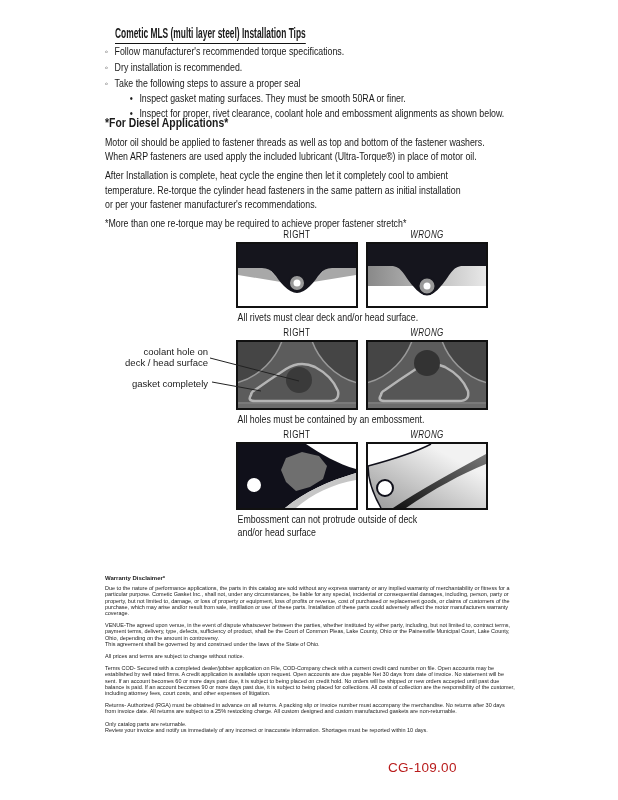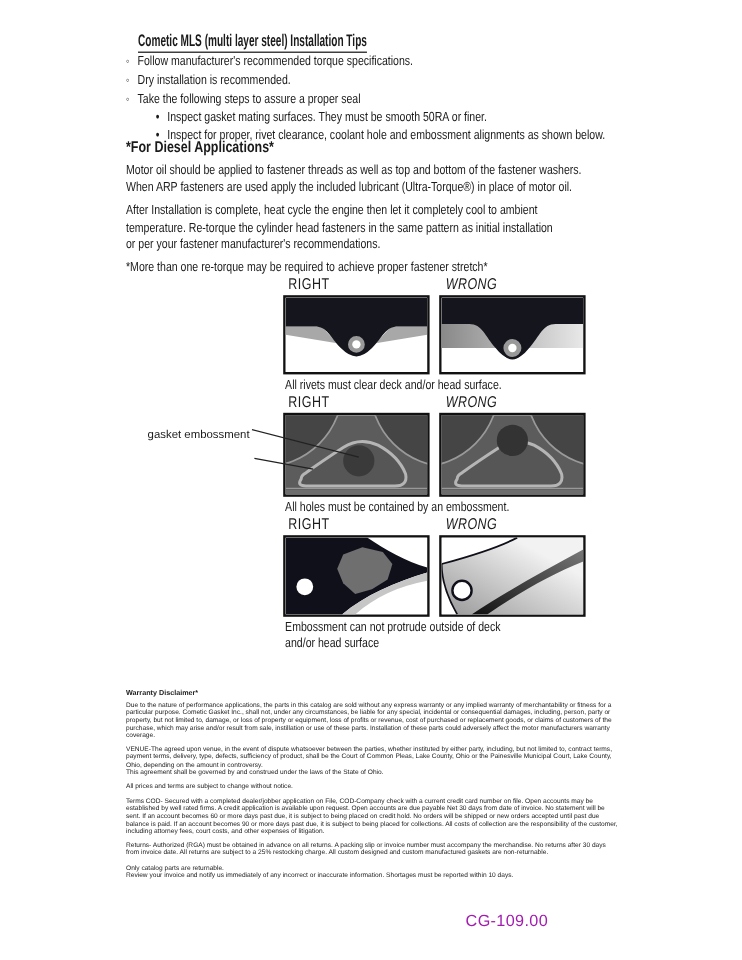--- a/index.html
+++ b/index.html
@@ -30,21 +30,21 @@
   
   .diesel { left:105px; top:115px; width:530px; transform:scaleX(0.80); transform-origin:0 0; }
   .diesel h2 { margin:0 0 5px 0; font-size:13px; font-weight:bold; }
   .diesel .para { margin:0 0 5px 0; font-size:11px; line-height:14.2px; }
   .diesel .para div { white-space:nowrap; }
   .diesel .note { font-size:11px; line-height:14.2px; white-space:nowrap; }
 
   
   .dset { left:236px; width:252px; }
   .dlabels { display:flex; margin-bottom:2px; }
-  .dlabels .dl { width:122px; font-size:13px; letter-spacing:0.5px; }
+  .dlabels .dl { width:122px; text-align:center; font-size:10px; letter-spacing:0.5px; }
   .dlabels .dl + .dl { margin-left:8px;font-style:italic; }
   .dlabels .dl span { display:inline-block; transform:scaleX(0.80); }
   .dboxes { display:flex; }
   .dbox { width:122px; border:2px solid #111; background:#fff; box-sizing:border-box; font-size:0; }
   .dbox + .dbox { margin-left:8px; }
   .dbox svg { display:block; width:100%; height:100%; }
   .h66 { height:66px; } .h70 { height:70px; } .h68 { height:68px; }
   .dcaption { margin-top:3px; padding-left:2px; font-size:11px; line-height:12.5px;
               transform:scaleX(0.80); transform-origin:0 0; white-space:nowrap; }
   .dcaption div { white-space:nowrap; }
@@ -54,21 +54,21 @@
            font-size:9.5px; line-height:10.5px; }
   .annot .a2 { margin-top:11px; }
   .leader-svg { left:209px; top:352px; }
 
   
   .warranty { left:105px; top:575px; width:410px; font-size:5.5px; line-height:6.2px; color:#222; }
   .warranty .whead { font-weight:bold; font-size:6px; margin-bottom:4px; }
   .warranty p { margin:0 0 6px 0; }
 
   
-  .pagenum { left:388px; top:760px; font-size:13.5px; letter-spacing:0.3px; color:#a21caf; }
+  .pagenum { left:388px; top:760px; font-size:13.5px; letter-spacing:0.3px; color:#b91c1c; }
 </style>
 </head>
 <body>
 
 <div class="abs doc-title">Cometic MLS (multi layer steel) Installation Tips</div>
 
 <div class="abs tips">
   <div class="bullet b1">
       <span class="marker"></span>
       <span>Follow manufacturer's recommended torque specifications.</span>
@@ -166,21 +166,25 @@
         <circle cx="59" cy="21" r="13" fill="#333333"></circle>
         <line x1="0" y1="61" x2="118" y2="61" stroke="#989898" stroke-width="1"></line>
         <rect x="0" y="62" width="118" height="4" fill="#6d6d6d"></rect>
       </svg>
     </div>
   </div>
   <div class="dcaption">All holes must be contained by an embossment.</div>
 </div>
 
 <div class="abs annot">
-  <div class="a2">gasket embossment</div>
+  <div class="a1">
+    <div>coolant hole on</div>
+    <div>deck / head surface</div>
+  </div>
+  <div class="a2">gasket completely</div>
 </div>
 <svg class="abs leader-svg" width="94" height="42">
   <line x1="1" y1="6" x2="90" y2="29" stroke="#222222" stroke-width="1"></line>
   <line x1="3" y1="30" x2="52" y2="39" stroke="#222222" stroke-width="1"></line>
 </svg>
 
 <div class="abs dset" style="top:429px;">
   <div class="dlabels">
     <div class="dl"><span>RIGHT</span></div>
     <div class="dl"><span>WRONG</span></div>

